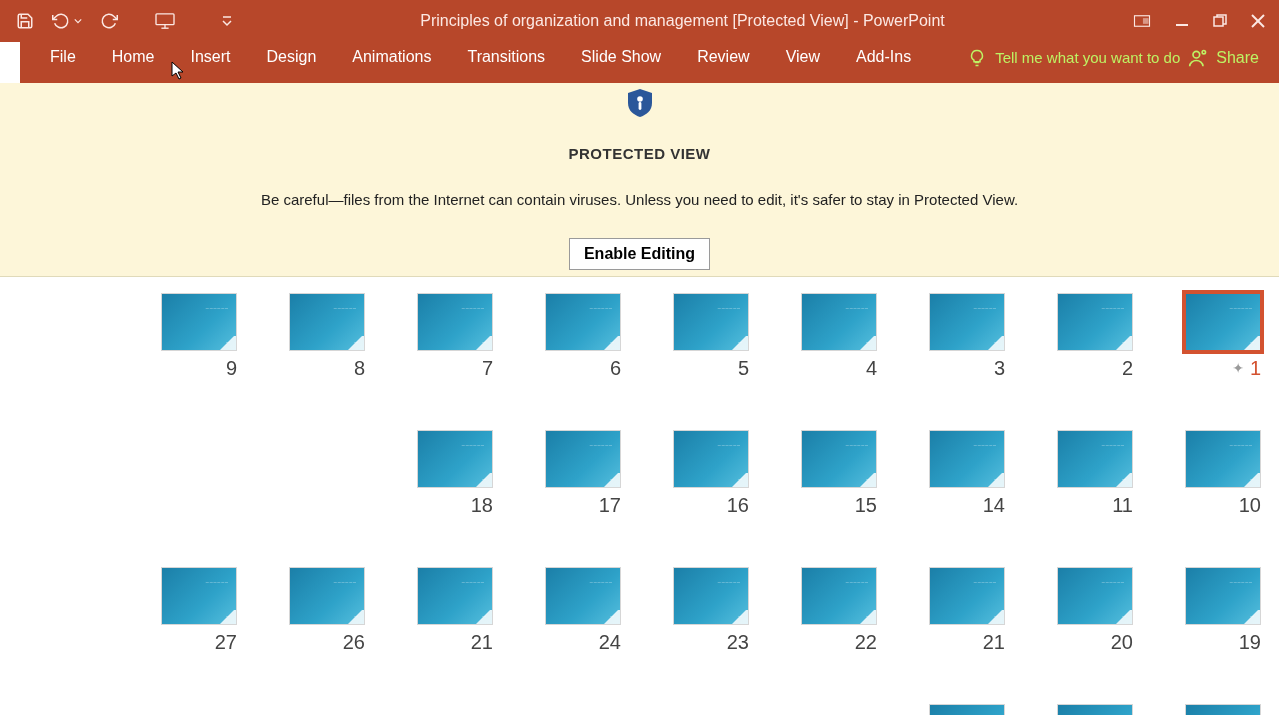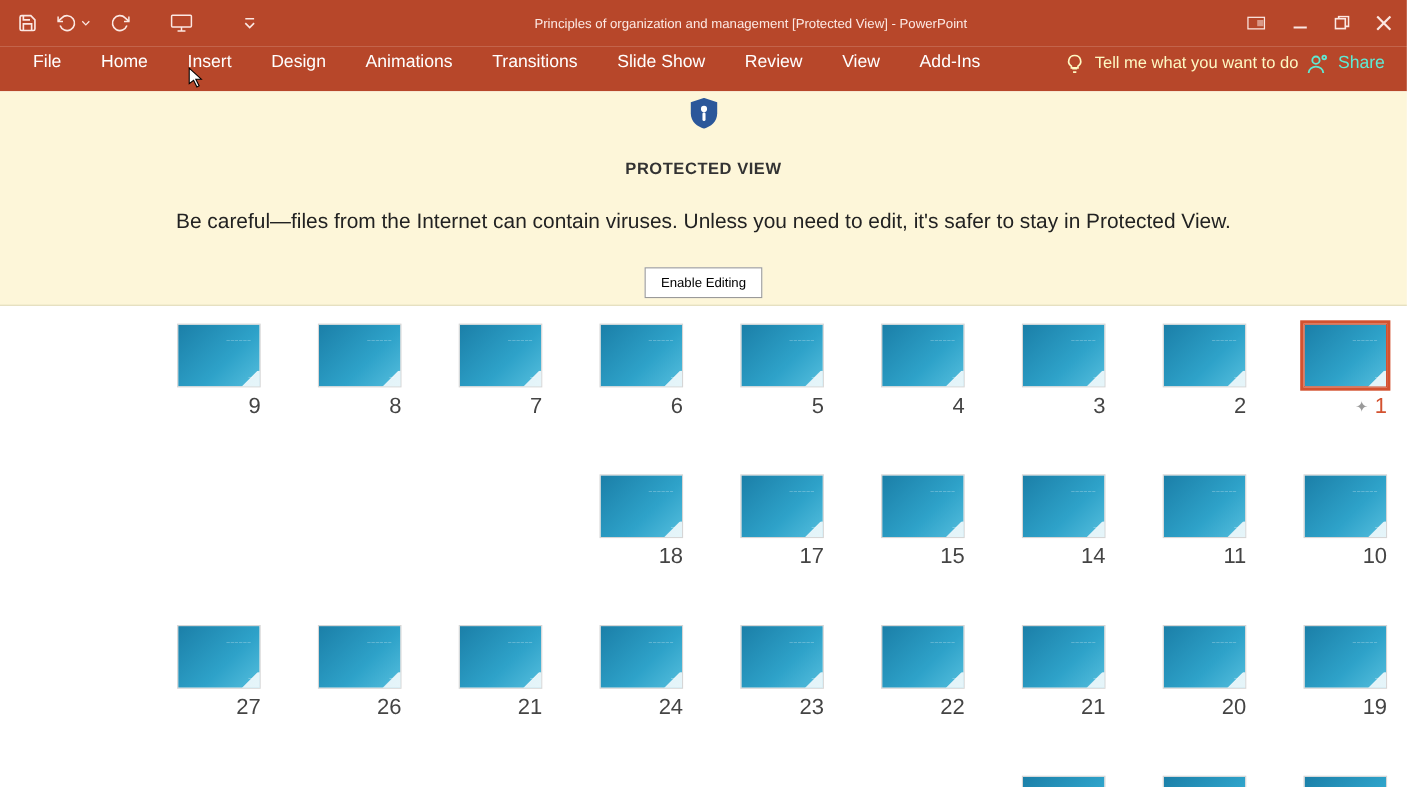--- a/index.html
+++ b/index.html
@@ -1,34 +1,34 @@
 <!DOCTYPE html>
 <html><head>
 <meta charset="utf-8">
 <style>
 * { margin: 0; padding: 0; box-sizing: border-box; }
 body { font-family: "Segoe UI", Tahoma, sans-serif; background: #fff; width: 1279px; height: 715px; overflow: hidden; }
 
 .titlebar { height: 42px; background: #b7472a; display: flex; align-items: center; color: #fff; padding: 0 8px; }
 .titlebar-left { display: flex; align-items: center; gap: 18px; padding-left: 8px; }
-.titlebar-title { flex: 1; text-align: center; font-size: 12px; font-weight: 400; color: #fce8e3; }
+.titlebar-title { flex: 1; text-align: center; font-size: 16px; font-weight: 400; color: #fce8e3; }
 .titlebar-right { display: flex; align-items: center; gap: 24px; padding-right: 6px; }
 .tb-icon { color: #fce8e3; display: inline-flex; }
 
-.ribbon { height: 41px; background: #b7472a; display: flex; align-items: center; padding: 0 12px 10px 12px; gap: 0; color: #fff; font-size: 16px; }
+.ribbon { height: 41px; background: #b7472a; display: flex; align-items: center; padding: 0 12px 10px 12px; gap: 0; color: #fff; font-size: 16px; margin-left: 20px; }
 .ribbon .tab { padding: 10px 18px 12px 18px; cursor: pointer; color: #fff; font-weight: 400; }
 .ribbon-fill { flex: 1; }
-.tellme { display: flex; align-items: center; gap: 9px; color: #fef9c3; font-size: 15px; }
-.share { display: flex; align-items: center; gap: 8px; color: #5eead4; font-size: 16px; padding: 6px 8px; justify-content: flex-end; }
+.tellme { display: flex; align-items: center; gap: 9px; color: #bef264; font-size: 15px; }
+.share { display: flex; align-items: center; gap: 8px; color: #bef264; font-size: 16px; padding: 6px 8px; justify-content: flex-end; }
 
 .protected-bar { min-height: 54px; background: #fdf6d9; border-bottom: 1px solid #e0daba; display: flex; align-items: center; padding: 6px 14px; gap: 28px; flex-direction: column; }
 .shield { width: 26px; height: 28px; }
 .pv-label { font-weight: 700; font-size: 15px; letter-spacing: 0.5px; color: #333; white-space: nowrap; }
-.pv-text { flex: 1; font-size: 19px; color: #222; line-height: 1.3; }
-.pv-btn { border: 1px solid #9a9a9a; background: #fff; padding: 6px 14px; font-size: 12px; cursor: pointer; }
+.pv-text { flex: 1; font-size: 15px; color: #222; line-height: 1.3; }
+.pv-btn { border: 1px solid #9a9a9a; background: #fff; padding: 6px 14px; font-size: 16px; cursor: pointer; font-weight: bold; }
 
 .slide-pane { padding: 16px 18px 16px 18px; height: calc(715px - 42px - 41px - 54px); overflow: auto; }
 .row { display: flex; flex-direction: row-reverse; gap: 52px; margin-bottom: 50px; justify-content: flex-start; }
 .slide-item { display: flex; flex-direction: column; align-items: flex-end; }
 .thumb-wrap { position: relative; width: 76px; height: 58px; }
 .thumb { width: 76px; height: 58px; background: linear-gradient(135deg, #1b7fa8 0%, #2ea2c9 60%, #55bedd 100%); border: 1px solid #d6d6d6; position: relative; }
 .thumb.selected { outline: 3px solid #d35230; outline-offset: 0; border: 1px solid #d35230; }
 .thumb::after { content: ""; position: absolute; right: 0; bottom: 0; width: 18px; height: 14px; background: linear-gradient(135deg, transparent 48%, rgba(255,255,255,0.85) 52%); }
 .thumb-text { position: absolute; bottom: 6px; left: 6px; right: 6px; font-size: 4px; color: #fff; text-align: right; opacity: 0.9; overflow: hidden; white-space: nowrap; }
 .thumb-body { position: absolute; top: 12px; left: 8px; right: 8px; bottom: 20px; font-size: 3px; color: #fff; text-align: right; opacity: 0.85; overflow: hidden; line-height: 1.5; }
@@ -312,20 +312,32 @@
       </div>
       <div class="slide-item">
         <div class="thumb-wrap">
           <div class="thumb">
             <div class="thumb-body">— — —
 — — —</div>
             <div class="thumb-text">—</div>
           </div>
         </div>
         <div class="slide-num-row">
+          <span class="slide-num">16</span>
+        </div>
+      </div>
+      <div class="slide-item">
+        <div class="thumb-wrap">
+          <div class="thumb">
+            <div class="thumb-body">— — —
+— — —</div>
+            <div class="thumb-text">—</div>
+          </div>
+        </div>
+        <div class="slide-num-row">
           <span class="slide-num">17</span>
         </div>
       </div>
       <div class="slide-item">
         <div class="thumb-wrap">
           <div class="thumb">
             <div class="thumb-body">— — —
 — — —</div>
             <div class="thumb-text">—</div>
           </div>

